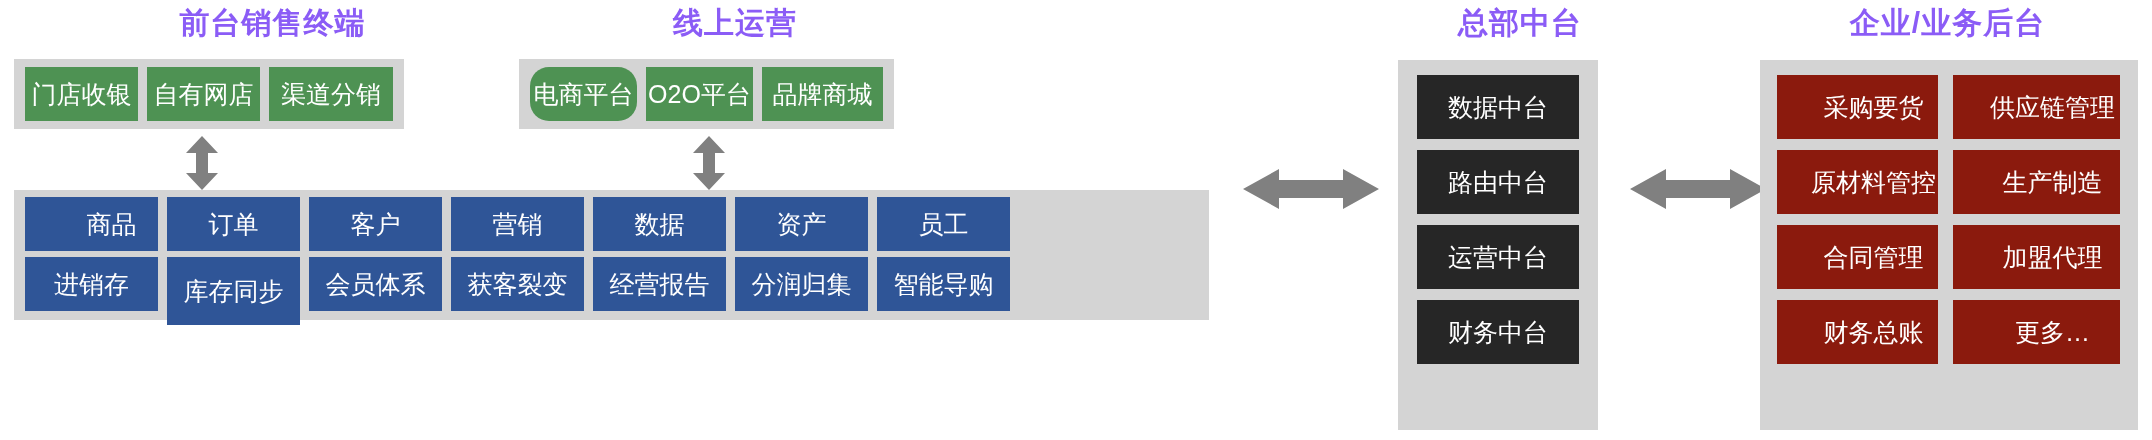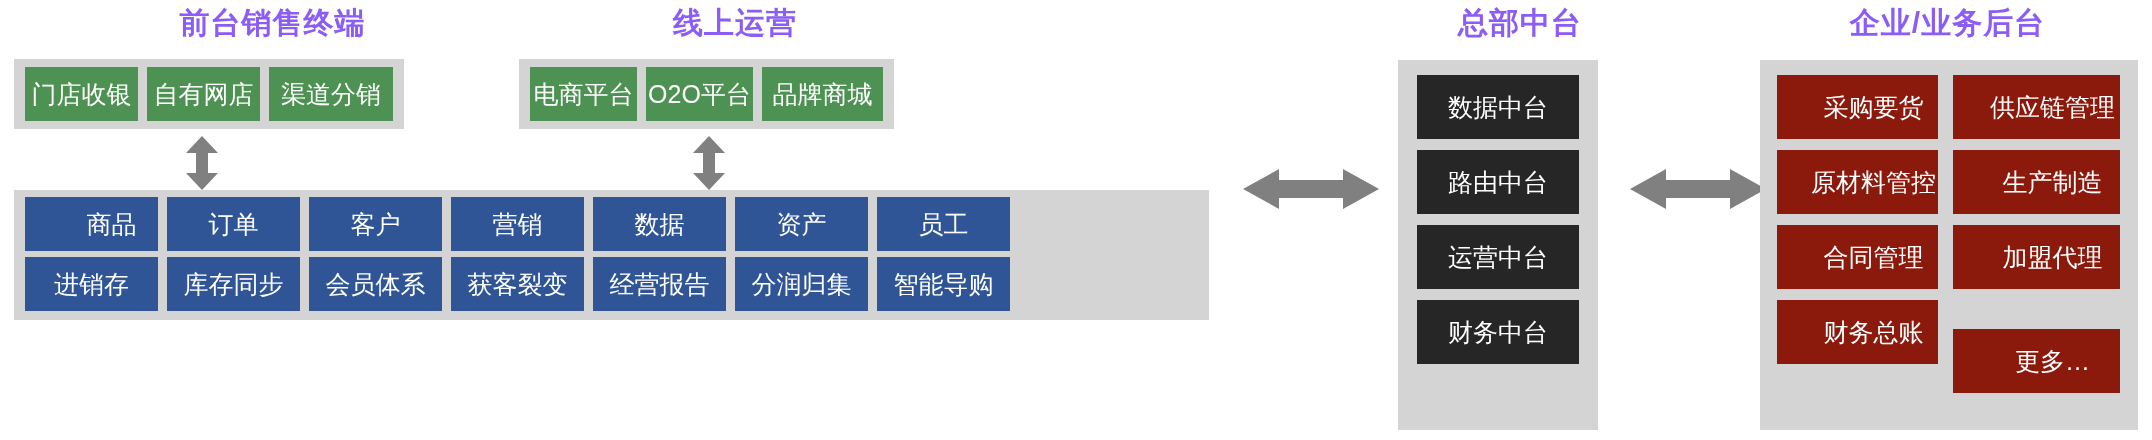--- a/index.html
+++ b/index.html
@@ -73,21 +73,21 @@
   <div class="section-title" style="left:1745px; top:8px; width:405px;">企业/业务后台</div>
 
   <div class="panel" style="left:14px; top:59px; width:390px; height:70px;">
   </div>
   <div class="tile green" style="left:25px; top:67px; width:113px; height:54px;">门店收银</div>
   <div class="tile green" style="left:147px; top:67px; width:113px; height:54px;">自有网店</div>
   <div class="tile green" style="left:269px; top:67px; width:124px; height:54px;">渠道分销</div>
 
   <div class="panel" style="left:519px; top:59px; width:375px; height:70px;">
   </div>
-  <div class="tile green" style="left:530px; top:67px; width:107px; height:54px;">电商平台</div>
+  <div class="tile green" style="left:530px; top:67px; width:107px; height:54px;border-radius:19px;">电商平台</div>
   <div class="tile green" style="left:646px; top:67px; width:107px; height:54px;">O2O平台</div>
   <div class="tile green" style="left:762px; top:67px; width:121px; height:54px;">品牌商城</div>
 
   <div class="arrow-wrap" style="left:185px; top:136px;">
     <svg width="34" height="54" viewBox="0 0 34 54" aria-hidden="true">
       <polygon points="17,0 33,17 23,17 23,37 33,37 17,54 1,37 11,37 11,17 1,17" fill="#808080"></polygon>
     </svg>
   </div>
 
   <div class="arrow-wrap" style="left:692px; top:136px;">
@@ -101,21 +101,21 @@
 
   <div class="tile blue" style="left:25px; top:197px; width:133px; height:54px;padding-left:40px;">商品</div>
   <div class="tile blue" style="left:167px; top:197px; width:133px; height:54px;">订单</div>
   <div class="tile blue" style="left:309px; top:197px; width:133px; height:54px;">客户</div>
   <div class="tile blue" style="left:451px; top:197px; width:133px; height:54px;">营销</div>
   <div class="tile blue" style="left:593px; top:197px; width:133px; height:54px;">数据</div>
   <div class="tile blue" style="left:735px; top:197px; width:133px; height:54px;">资产</div>
   <div class="tile blue" style="left:877px; top:197px; width:133px; height:54px;">员工</div>
 
   <div class="tile blue" style="left:25px; top:257px; width:133px; height:54px;">进销存</div>
-  <div class="tile blue" style="left:167px; top:257px; width:133px; height:54px;">库存同步</div>
+  <div class="tile blue" style="left:167px; top:257px; width:133px; height:68px;">库存同步</div>
   <div class="tile blue" style="left:309px; top:257px; width:133px; height:54px;">会员体系</div>
   <div class="tile blue" style="left:451px; top:257px; width:133px; height:54px;">获客裂变</div>
   <div class="tile blue" style="left:593px; top:257px; width:133px; height:54px;">经营报告</div>
   <div class="tile blue" style="left:735px; top:257px; width:133px; height:54px;">分润归集</div>
   <div class="tile blue" style="left:877px; top:257px; width:133px; height:54px;">智能导购</div>
 
   <div class="arrow-wrap" style="left:1243px; top:164px;">
     <svg width="136" height="50" viewBox="0 0 136 50" aria-hidden="true">
       <polygon points="0,25 36,5 36,16 100,16 100,5 136,25 100,45 100,34 36,34 36,45" fill="#808080"></polygon>
     </svg>
@@ -138,15 +138,15 @@
   </div>
 
   <div class="tile red" style="left:1777px; top:75px; width:161px; height:64px;">采购要货</div>
   <div class="tile red" style="left:1777px; top:150px; width:161px; height:64px;">原材料管控</div>
   <div class="tile red" style="left:1777px; top:225px; width:161px; height:64px;">合同管理</div>
   <div class="tile red" style="left:1777px; top:300px; width:161px; height:64px;">财务总账</div>
 
   <div class="tile red" style="left:1953px; top:75px; width:167px; height:64px;">供应链管理</div>
   <div class="tile red" style="left:1953px; top:150px; width:167px; height:64px;">生产制造</div>
   <div class="tile red" style="left:1953px; top:225px; width:167px; height:64px;">加盟代理</div>
-  <div class="tile red" style="left:1953px; top:300px; width:167px; height:64px;margin-top:29px;">更多…</div>
+  <div class="tile red" style="left:1953px; top:300px; width:167px; height:64px;">更多…</div>
 
 </div>
 
 </body></html>

